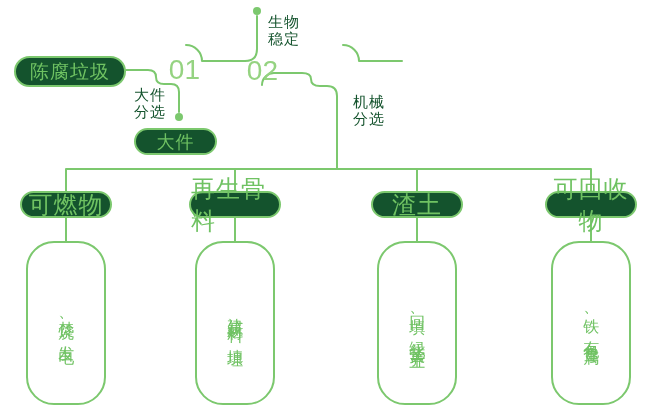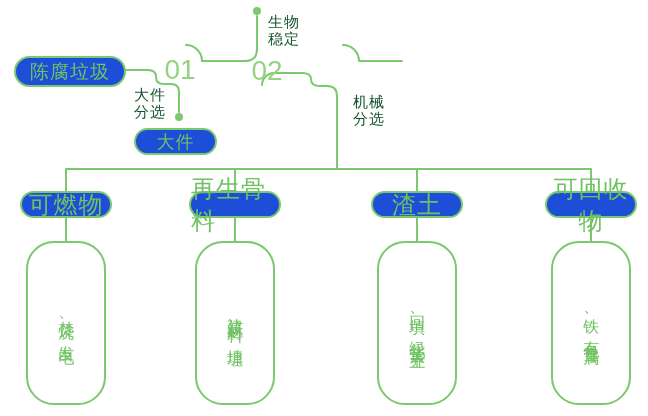--- a/index.html
+++ b/index.html
@@ -5,28 +5,28 @@
   html,body{margin:0;padding:0;background:#fff;}
   .stage{
     position:relative;width:648px;height:416px;background:#fff;overflow:hidden;
     font-family:"Liberation Sans", sans-serif;
   }
   svg.lines{position:absolute;left:0;top:0;width:648px;height:416px;}
   .pill{
     position:absolute;box-sizing:border-box;
     border:2px solid #7cc86e;border-radius:20px;
     color:#6fc262;display:flex;align-items:center;justify-content:center;
-    background:#1d4ed8;letter-spacing:1px;
+    background:#14532d;letter-spacing:1px;
   }
   .pill.source{left:14px;top:56px;width:112px;height:31px;font-size:19px;}
   .pill.bulky{left:134px;top:128px;width:83px;height:27px;font-size:18px;}
   .pill.cat{top:191px;width:92px;height:27px;font-size:24px;}
   .num{
     position:absolute;color:#95d381;font-size:28px;line-height:1;
-    width:40px;text-align:center;font-weight:400;
+    width:40px;text-align:right;font-weight:400;
   }
   .dark-label{
     position:absolute;color:#14532d;font-size:15px;line-height:17px;
     white-space:pre-line;font-weight:500;letter-spacing:1px;
   }
   .outbox{
     position:absolute;box-sizing:border-box;top:241px;width:80px;height:164px;
     border:2px solid #7cc86e;border-radius:28px;background:#fff;
     display:flex;align-items:center;justify-content:center;
   }
@@ -59,21 +59,21 @@
     </g>
     <g fill="#7cc86e" stroke="none">
       <circle cx="179" cy="117" r="4"></circle>
       <circle cx="257" cy="11" r="4"></circle>
     </g>
   </svg>
 
   <div class="pill source">陈腐垃圾</div>
 
   <div class="num" style="left:160px;top:56px;">01</div>
-  <div class="num" style="left:247px;top:57px;">02</div>
+  <div class="num" style="left:238px;top:57px;">02</div>
 
   <div class="dark-label" style="left:134px;top:86px;">大件
 分选</div>
   <div class="dark-label" style="left:268px;top:13px;">生物
 稳定</div>
   <div class="dark-label" style="left:353px;top:93px;">机械
 分选</div>
 
   <div class="pill bulky">大件</div>
 

